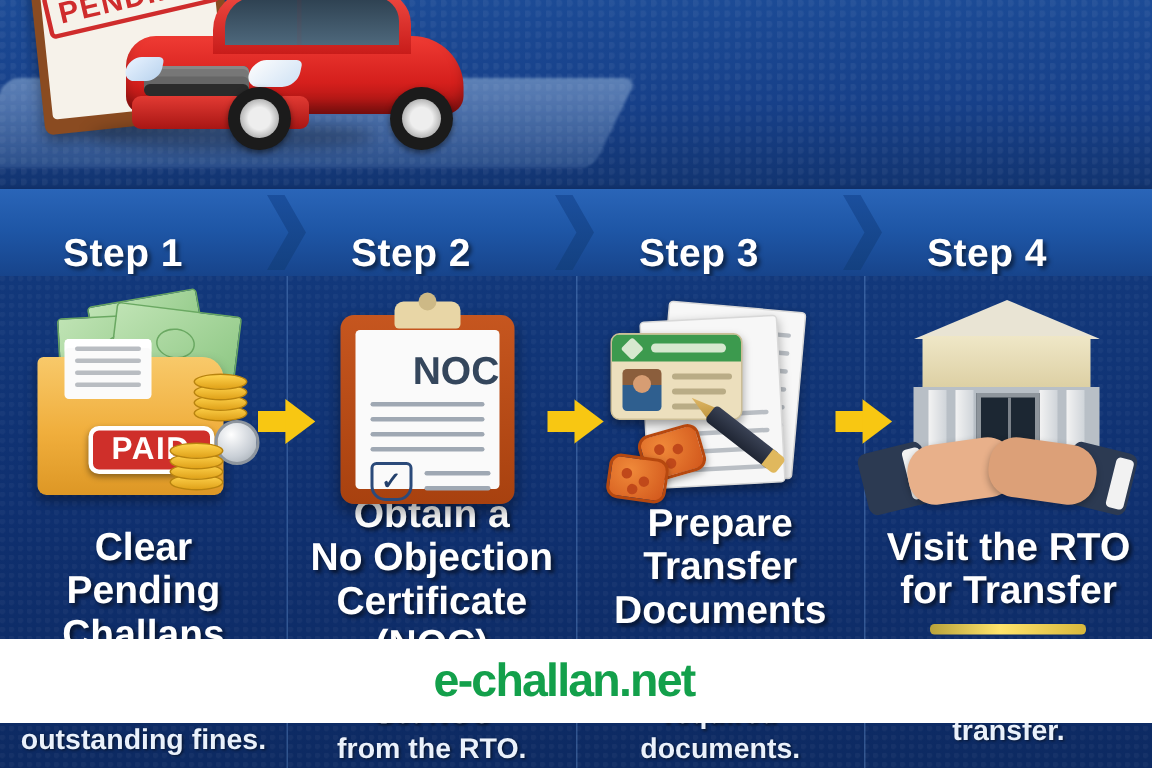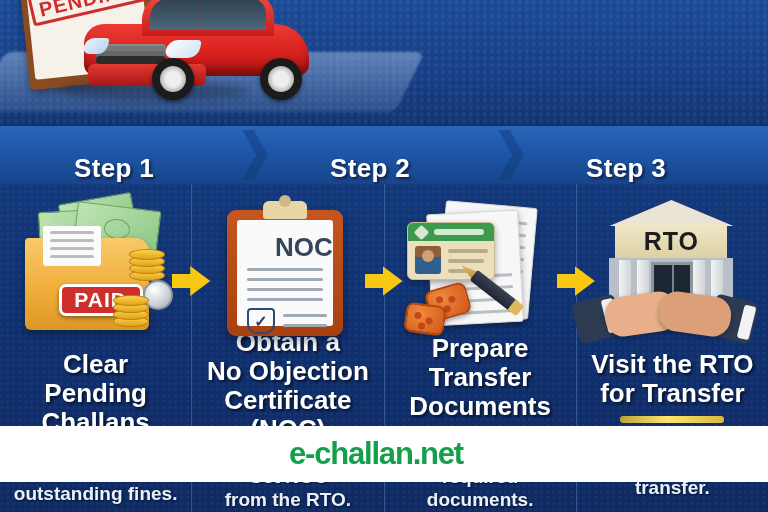--- a/index.html
+++ b/index.html
@@ -357,20 +357,23 @@
 
   <div class="step-banner">
     <div class="step-cell">
       <span class="label">Step 1</span>
     </div>
     <div class="step-cell">
       <span class="label">Step 2</span>
     </div>
     <div class="step-cell">
       <span class="label">Step 3</span>
+    </div>
+    <div class="step-cell">
+      <span class="label">Step 4</span>
     </div>
   </div>
 
   <div class="columns">
 
     <div class="col">
       <div class="icon-art">
         <div class="cash c1">
             <span class="oval"></span>
           </div>
@@ -487,21 +490,20 @@
       <div class="col-title">Prepare<br>Transfer<br>Documents</div>
       <div class="underline"></div>
       <div class="col-desc">Gather all<br>required documents.</div>
     </div>
 
     <div class="col">
       <div class="icon-art">
         <div class="building">
           <div class="roof"></div>
           <div class="entab"></div>
-          <div class="rto">RTO</div>
           <div class="base"></div>
           <span class="col2" style="left:10px"></span>
           <span class="col2" style="left:28px"></span>
           <span class="col2" style="left:84px"></span>
           <span class="col2" style="left:102px"></span>
           <div class="door"></div>
         </div>
         <div class="cuff l">
             <i></i>
           </div>

